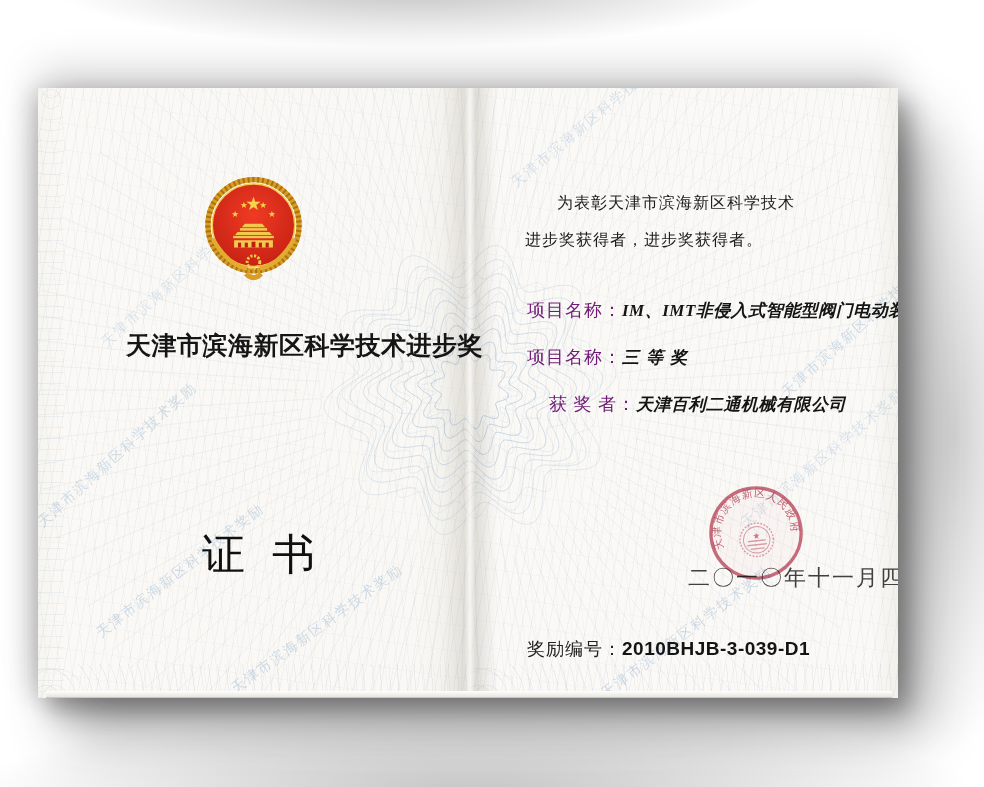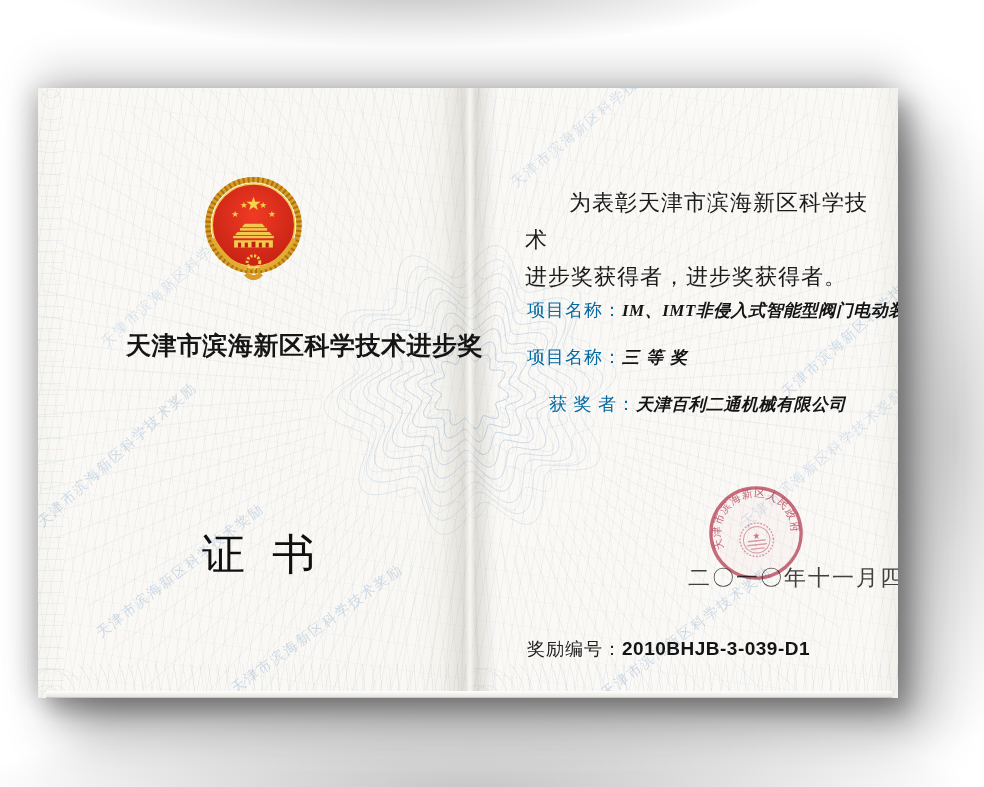--- a/index.html
+++ b/index.html
@@ -69,25 +69,25 @@
   }
   .cert-word{
     position:absolute;left:0;top:438px;width:432px;z-index:5;
     text-align:center;font-size:43px;color:#101010;letter-spacing:27px;padding-left:36px;box-sizing:border-box;
     font-family:"Liberation Serif", serif;
   }
 
   
   .citation{
     position:absolute;left:487px;top:96px;width:352px;z-index:5;
-    font-size:22px;color:#1b1b1b;line-height:37px;letter-spacing:1px;
+    font-size:16px;color:#1b1b1b;line-height:37px;letter-spacing:1px;
   }
   .citation .line1{text-indent:2em;}
   .field-row{position:absolute;left:489px;z-index:5;white-space:nowrap;}
-  .field-row .label{font-size:18px;color:#0369a1;letter-spacing:1px;}
+  .field-row .label{font-size:18px;color:#701a75;letter-spacing:1px;}
   .field-row .value{font-size:17px;font-weight:bold;color:#141414;font-style:italic;letter-spacing:0.5px;}
   .field-row .value.grade{font-size:17px;letter-spacing:7px;}
   #field-project{top:210px;}
   #field-grade{top:257px;}
   #field-winner{top:304px;margin-left:22px;}
   .seal{position:absolute;left:669px;top:396px;width:98px;height:98px;z-index:6;mix-blend-mode:multiply;transform:rotate(-6deg);}
   .date-line{
     position:absolute;left:650px;top:475px;z-index:5;
     font-size:22px;color:#404040;letter-spacing:2px;white-space:nowrap;
   }

